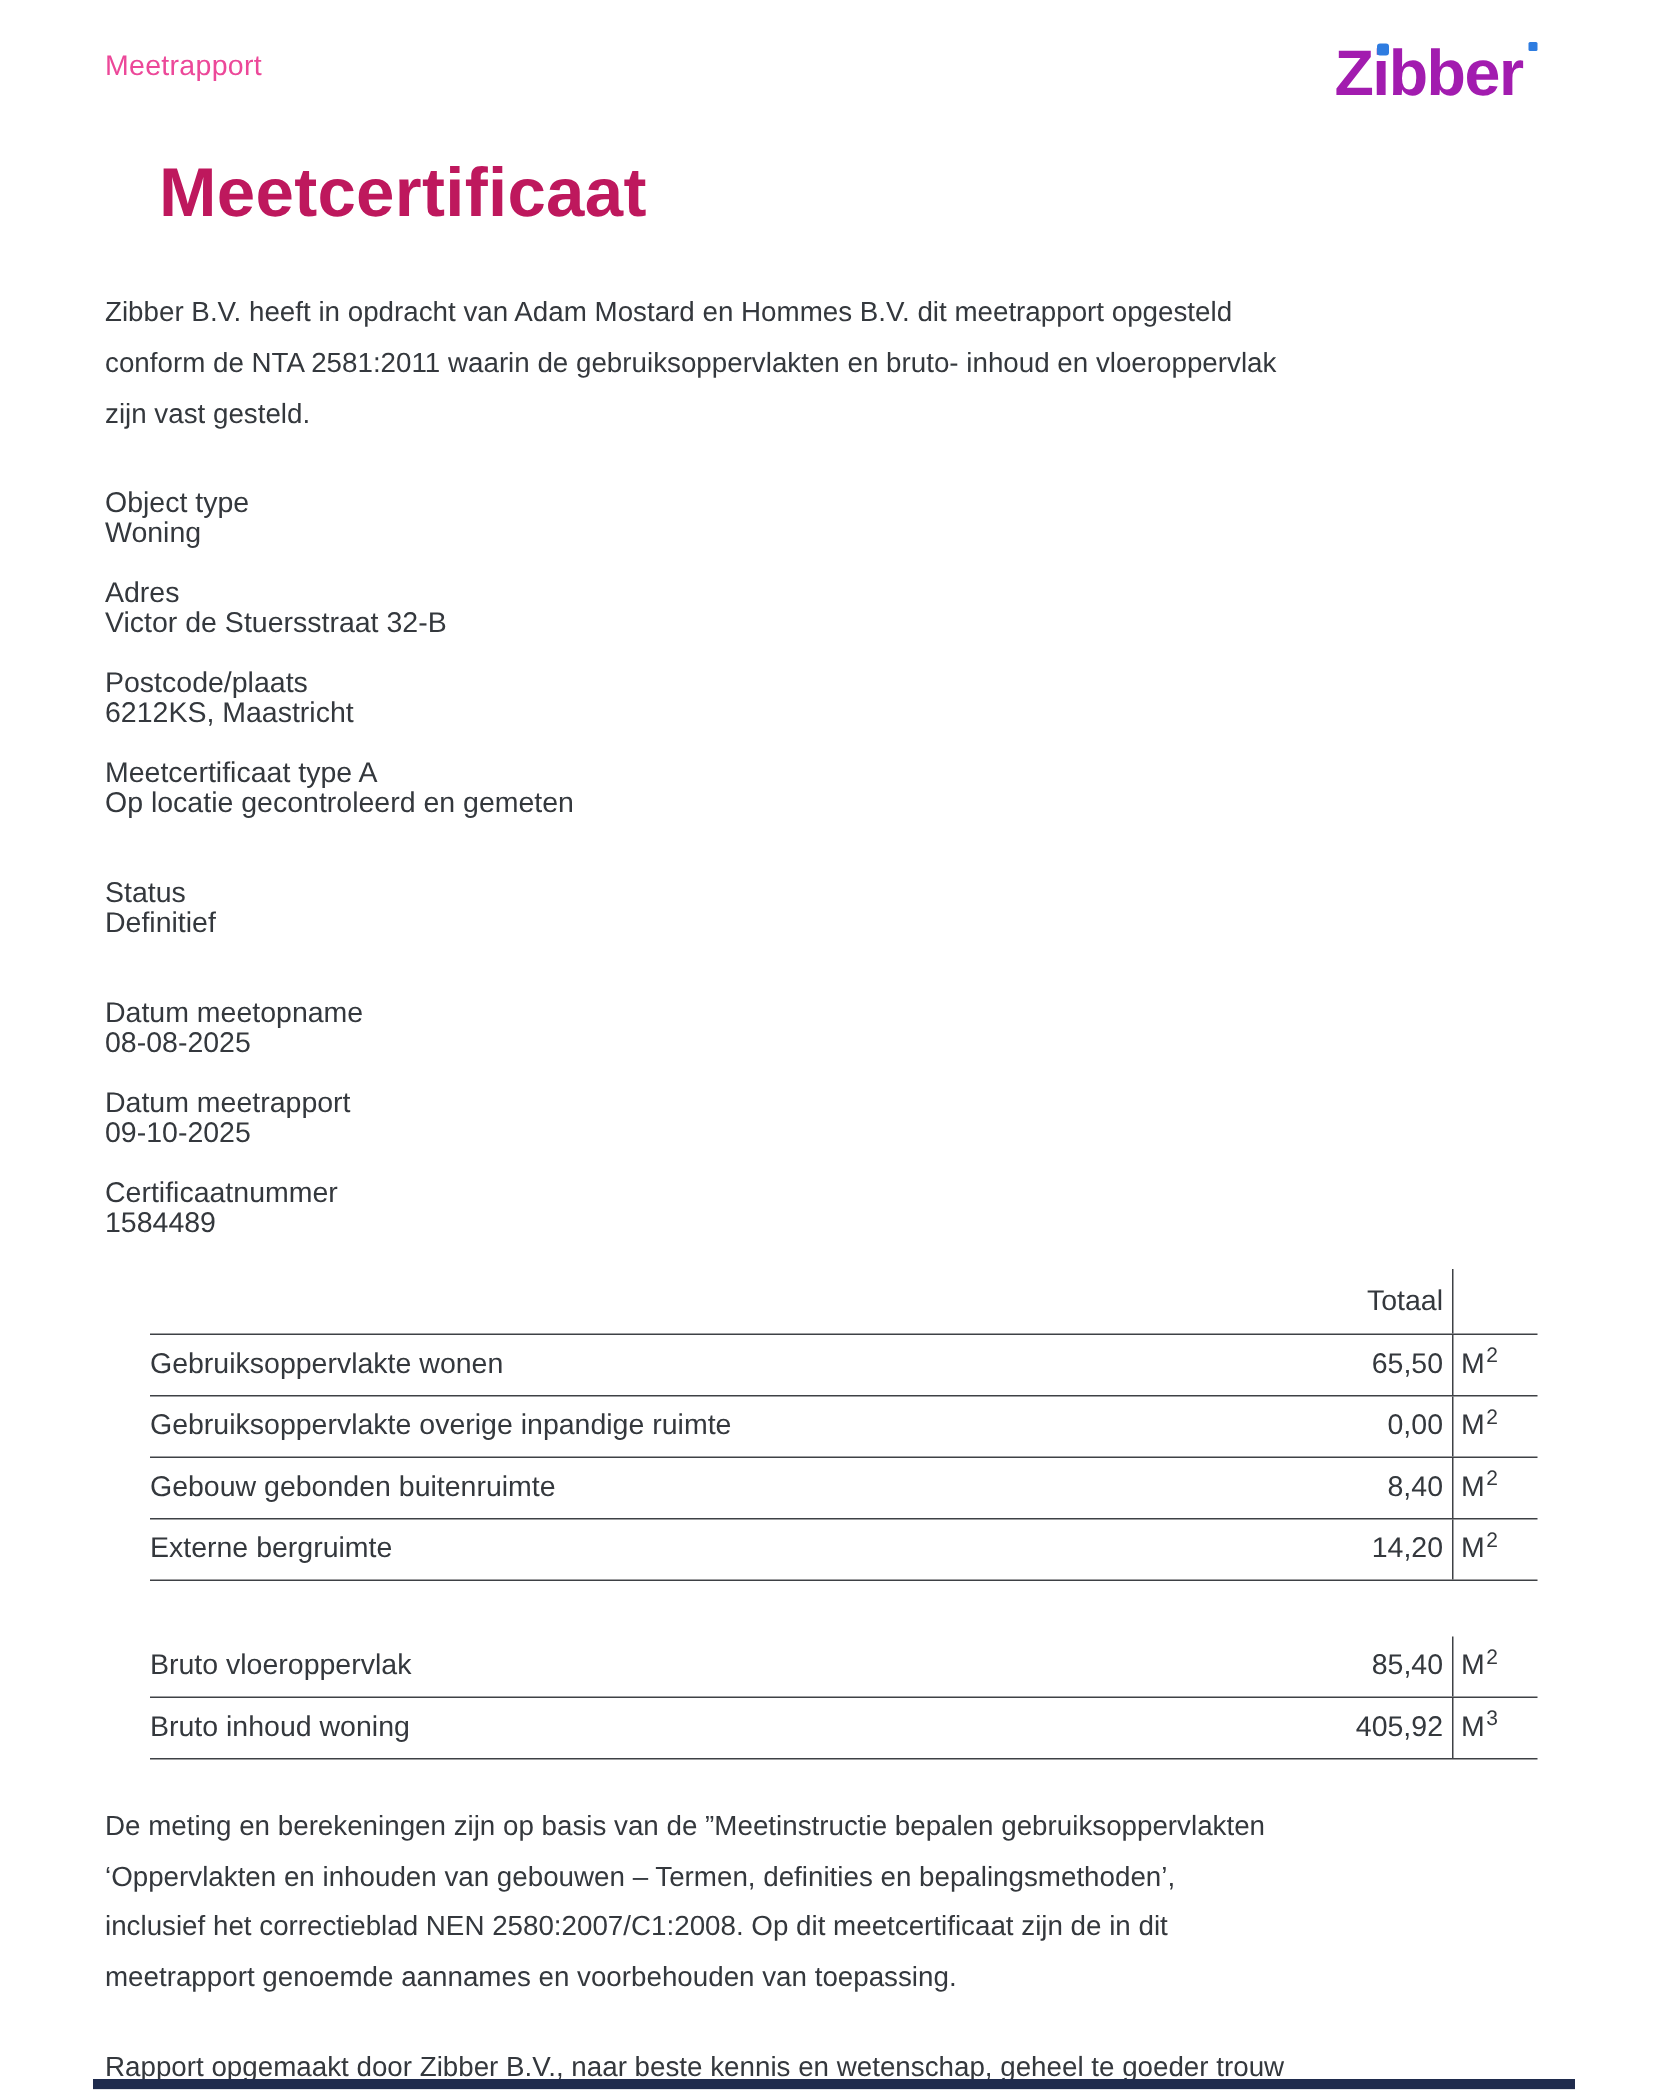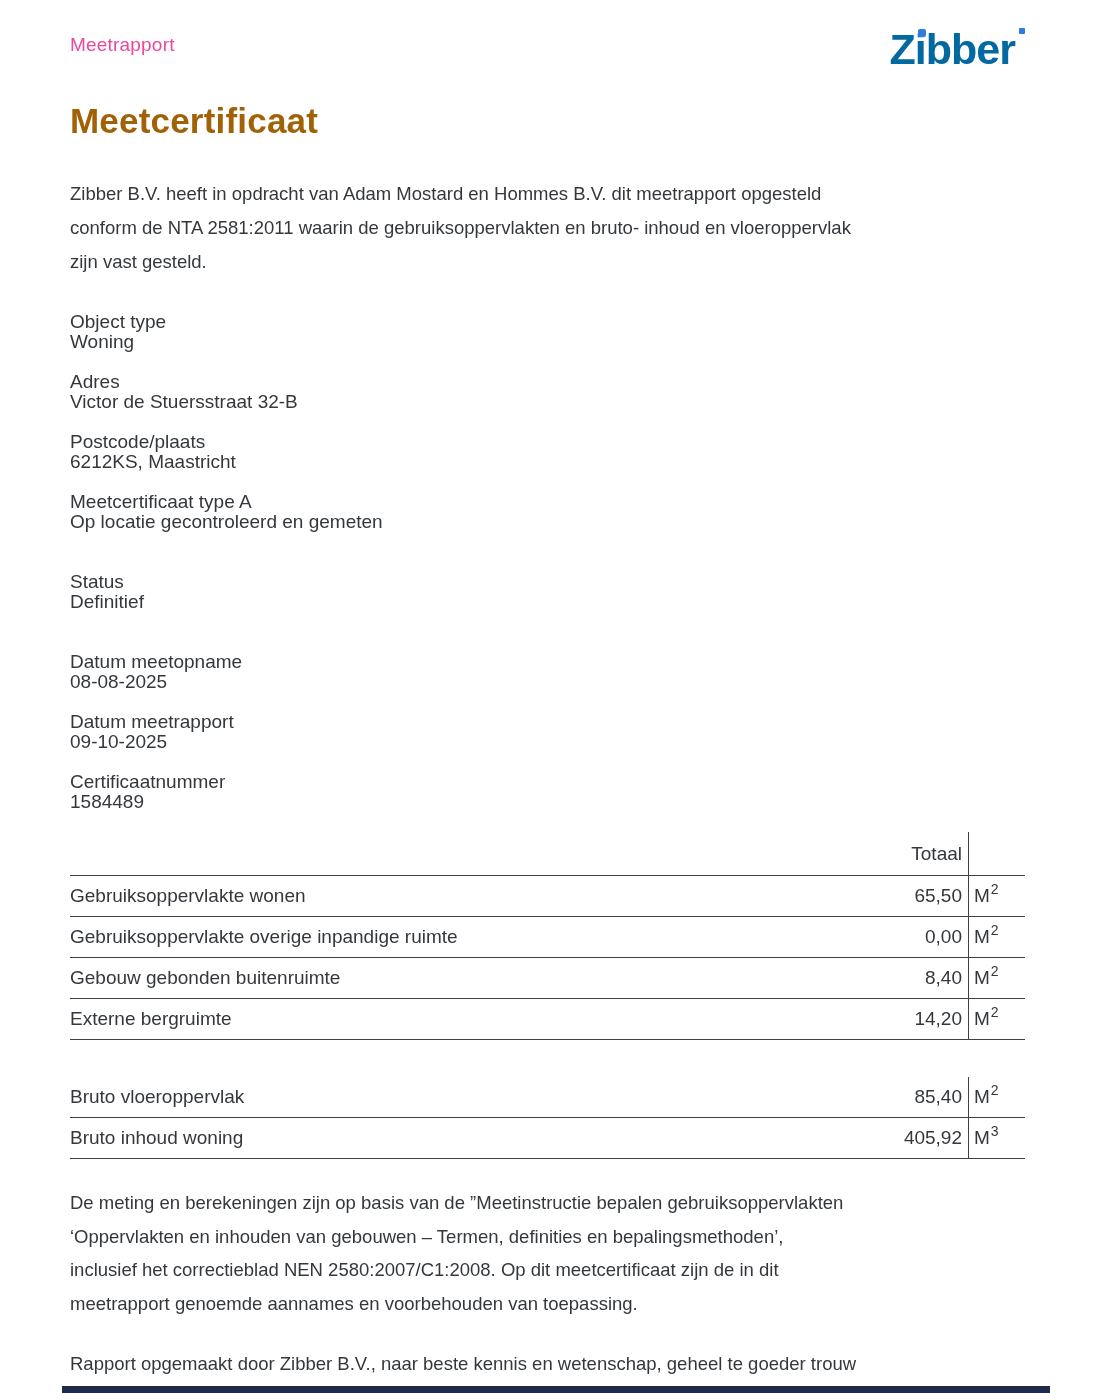--- a/index.html
+++ b/index.html
@@ -11,42 +11,42 @@
     background: #ffffff;
     font-family: "Liberation Sans", sans-serif;
     color: #34383d;
     overflow: hidden;
   }
   .content { padding: 28px 88px 0 70px; }
 
   
   .header { display: flex; justify-content: space-between; align-items: flex-start; }
   .doc-type { font-size: 19px; font-weight: 500; color: #ec4899; letter-spacing: .2px; padding-top: 6px; }
-  .logo { position: relative; font-size: 43px; font-weight: 800; color: #0369a1; letter-spacing: -1px; line-height: 1; padding-right: 10px; }
+  .logo { position: relative; font-size: 43px; font-weight: 800; color: #a21caf; letter-spacing: -1px; line-height: 1; padding-right: 10px; }
   .logo-idot { position: absolute; left: 28px; top: 1px; width: 8px; height: 8px; background: #2e7ce0; border-radius: 2px; }
   .logo-mark { position: absolute; right: 0; top: 0; width: 6px; height: 6px; background: #2e7ce0; border-radius: 1px; }
 
   
-  .title { margin-top: 30px; font-size: 35px; font-weight: 700; color: #a16207; letter-spacing: .2px; }
+  .title { margin-top: 30px; font-size: 46px; font-weight: 700; color: #be185d; letter-spacing: .2px; margin-left: 36px; }
 
   
   .para { margin-top: 36px; font-size: 18.5px; }
   .para .line { line-height: 34px; }
   .para-foot { margin-top: 27px; }
   .para-foot .line { line-height: 33.5px; }
 
   
   .kv { margin-top: 33px; font-size: 19px; }
   .kv-row { display: flex; line-height: 20px; margin-bottom: 20px; flex-direction: column; }
   .kv-row.gap { margin-top: 40px; }
   .kv-label { width: 358px; flex: none; }
   .kv-value { flex: 1; }
 
   
-  .mtable { margin-top: 14px; font-size: 19px; }
+  .mtable { margin-top: 14px; font-size: 19px; margin-left: 30px; }
   .mtable-2 { margin-top: 37px; }
   .mrow { display: flex; align-items: stretch; border-bottom: 1px solid #3e4145; height: 41px; }
   .mrow.head { height: 44px; }
   .mlabel { flex: 1; display: flex; align-items: center; }
   .mvalue { width: 150px; flex: none; display: flex; align-items: center; justify-content: flex-end; padding-right: 6px; }
   .munit { width: 57px; flex: none; border-left: 1px solid #3e4145; padding-left: 5px; display: flex; align-items: center; }
   .exp { font-size: 14px; position: relative; top: -7px; margin-left: 1px; }
 
   
   .bottom-bar { position: absolute; left: 62px; bottom: 0; width: 988px; height: 7px; background: #1f2b4d; }

